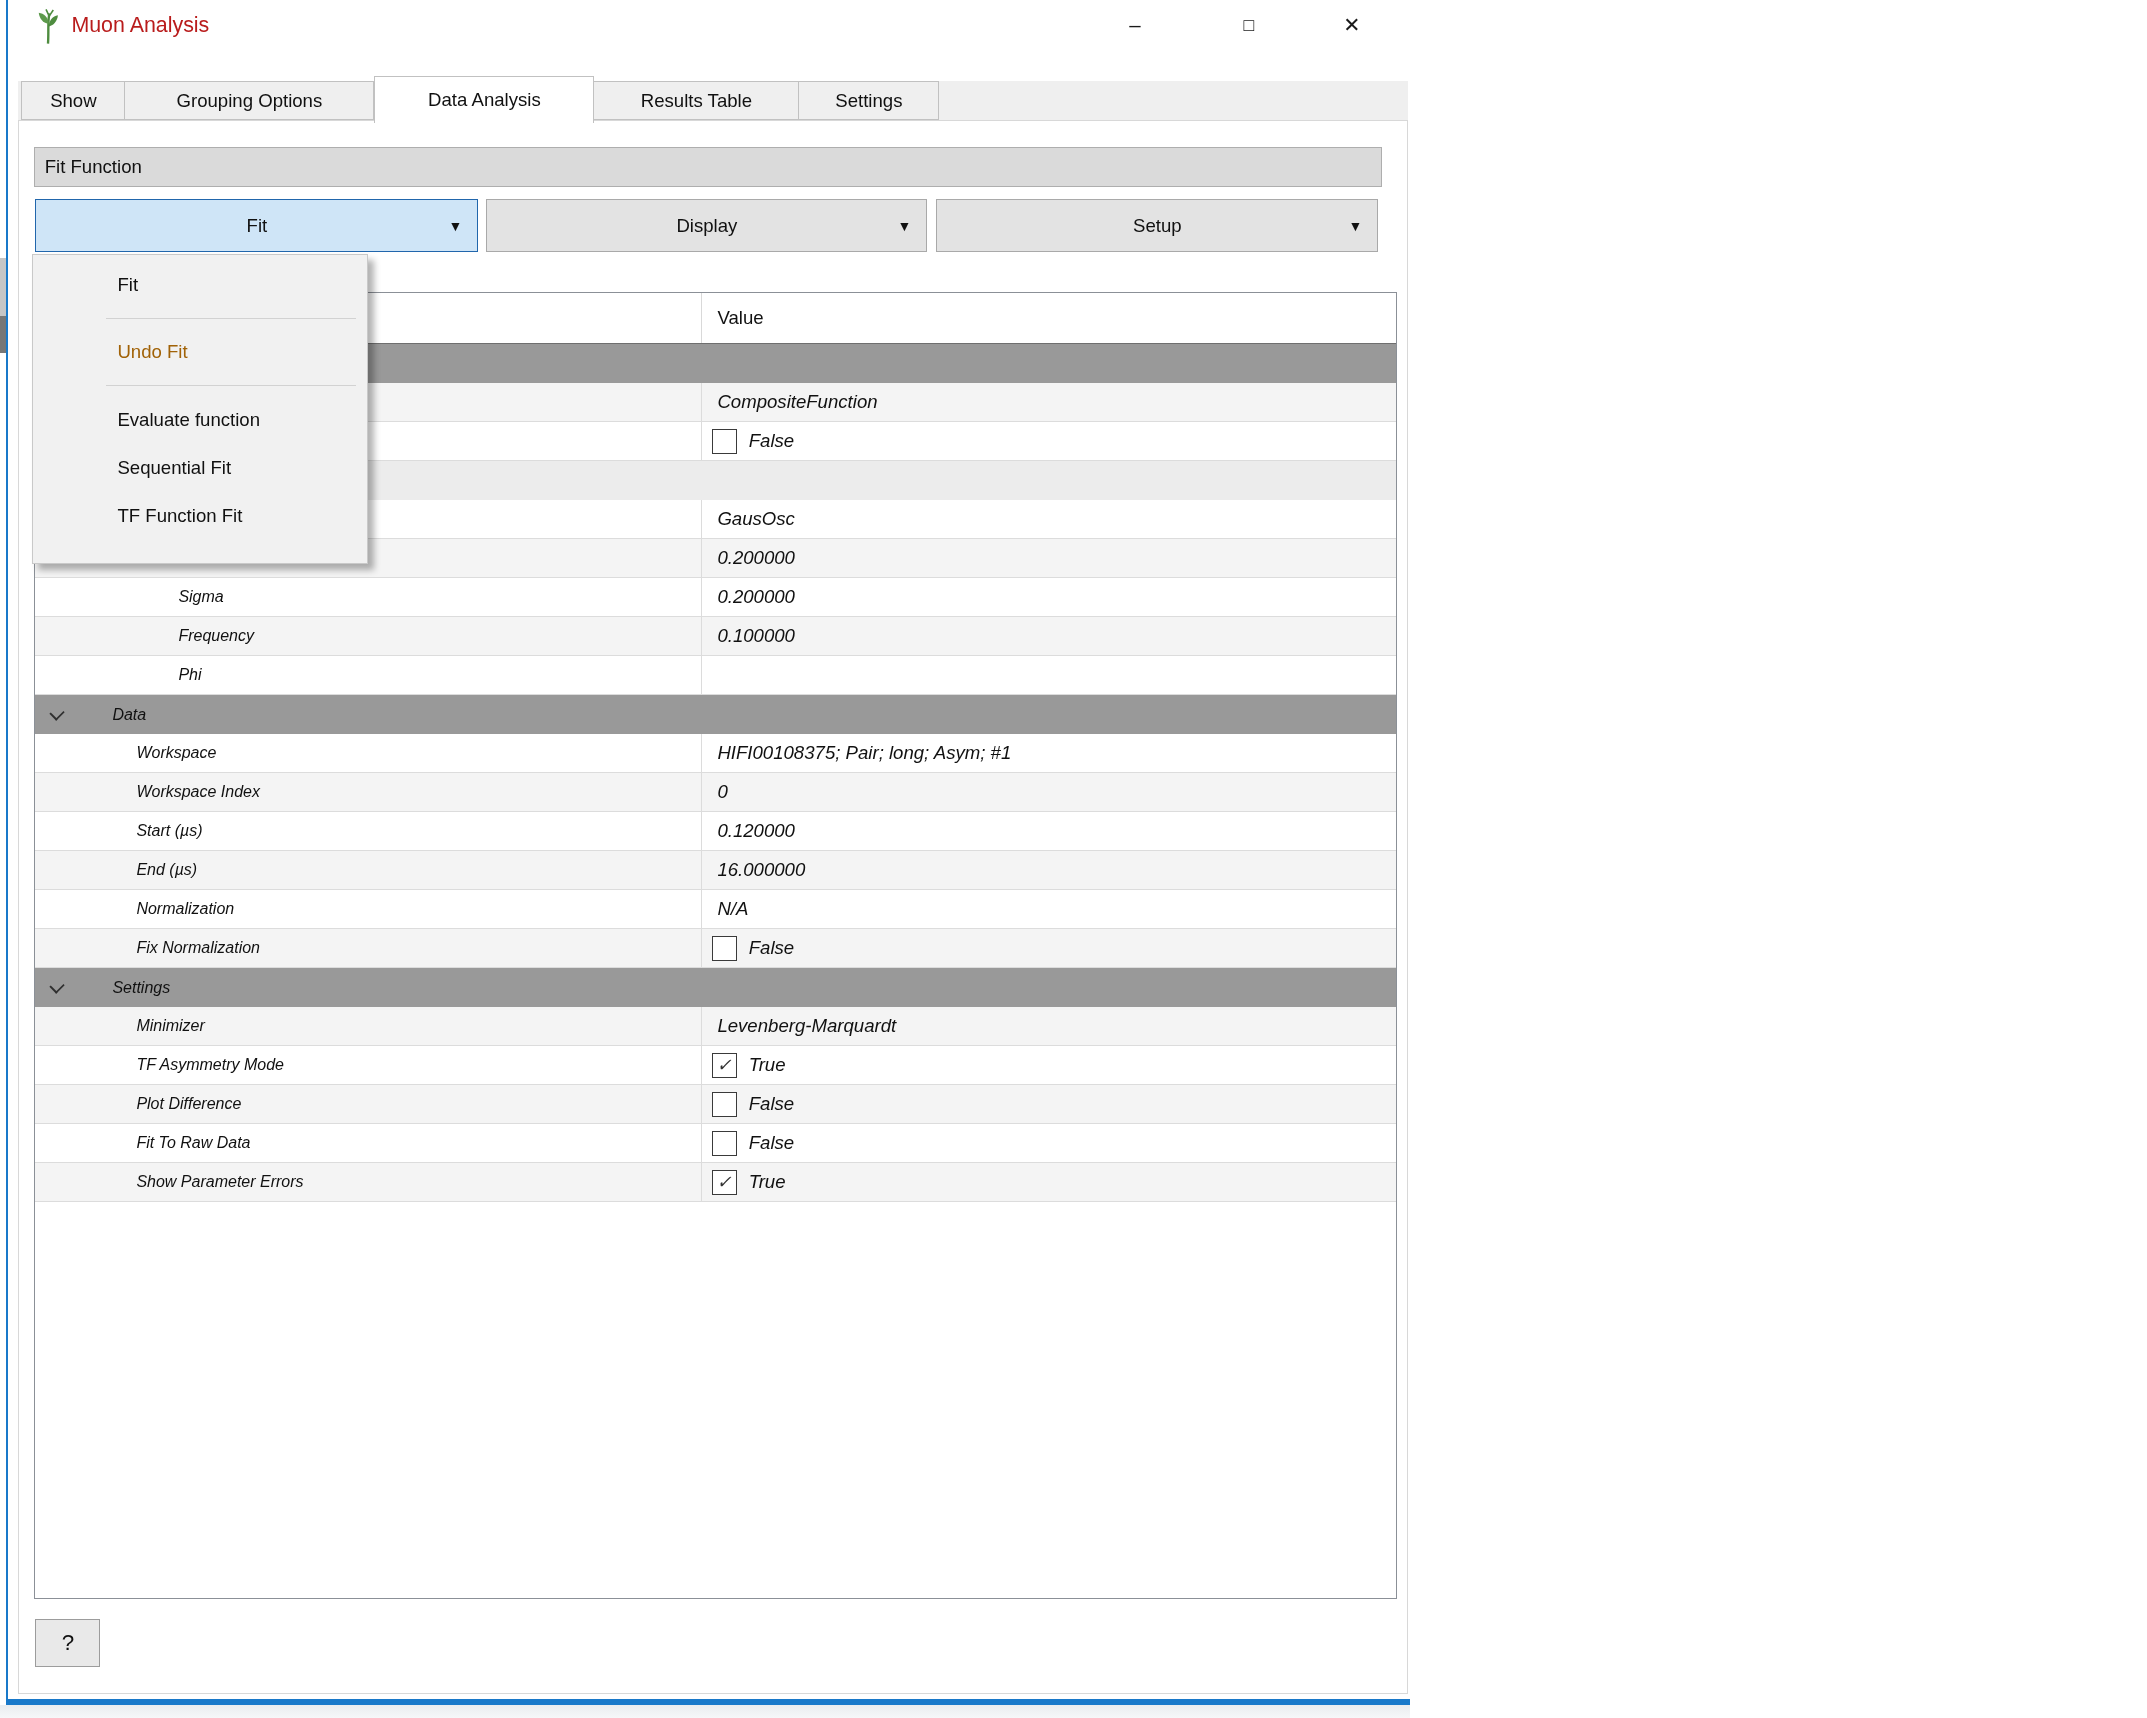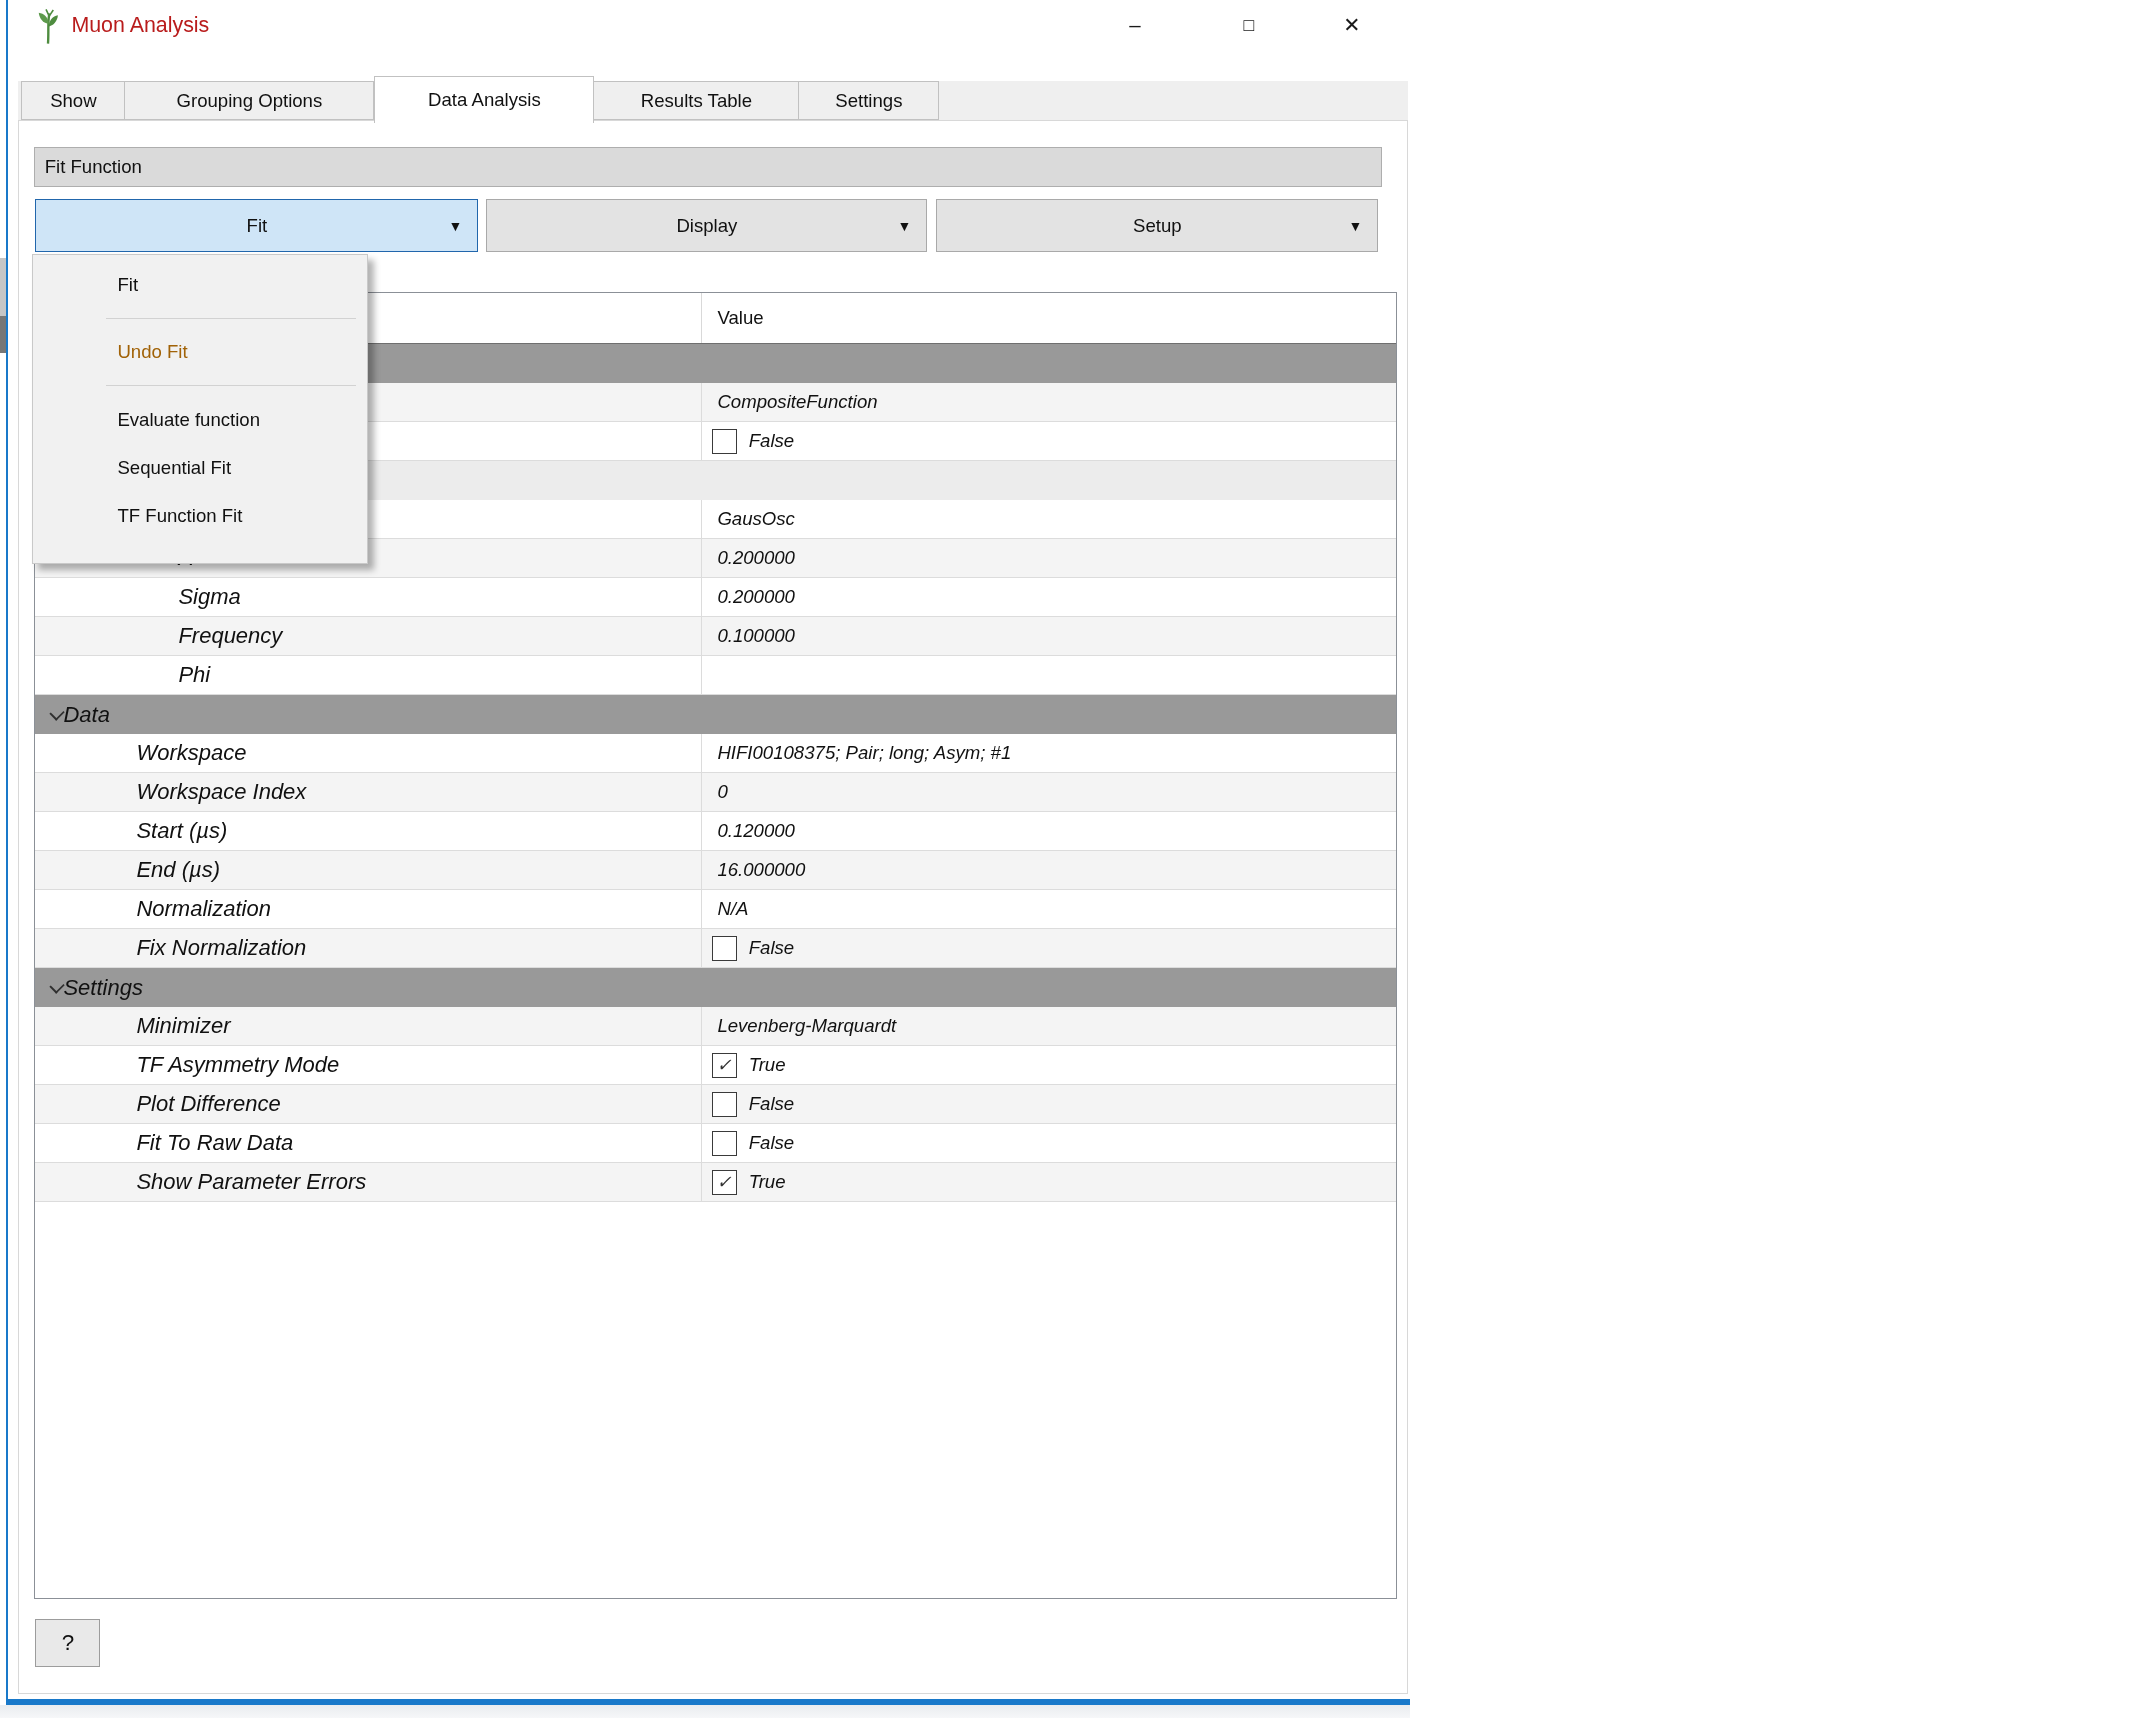--- a/index.html
+++ b/index.html
@@ -51,24 +51,24 @@
   .thead .hname{position:absolute;left:0;top:0;width:667px;height:100%;
                 border-right:0.9px solid #d9d9d9;box-sizing:border-box;}
   .thead .hvalue{position:absolute;left:682px;top:0;height:100%;display:flex;
                  align-items:center;font-size:18.6px;}
   .trow{position:relative;height:39px;display:flex;box-sizing:border-box;background:#fff;font-style:italic;}
   .trow.alt{background:#f4f4f4;}
   .trow.it{border-bottom:0.9px solid #dcdcdc;}
   .trow.sd{background:#999999;}
   .trow.sl{background:#ececec;}
   .ncell{position:relative;width:667px;box-sizing:border-box;display:flex;align-items:center;
-         font-size:22px;}
+         font-size:16px;}
   .it .ncell{border-right:0.9px solid #dcdcdc;}
   .sd .ncell,.sl .ncell{width:100%;border-right:none;}
-  .ncell.lvl1 .nlab{padding-left:28px;}
+  .ncell.lvl1 .nlab{padding-left:77px;}
   .ncell.lvl2 .nlab{padding-left:101px;}
   .ncell.lvl3 .nlab{padding-left:143px;}
   .chev{position:absolute;left:16px;top:12px;width:12px;height:12px;box-sizing:border-box;
         border-left:2.8px solid #2f2f2f;border-bottom:2.8px solid #2f2f2f;transform:rotate(-45deg) scaleY(.8);}
   .vcell{flex:1;display:flex;align-items:center;padding-left:15px;font-size:18.6px;}
   .vcell.hascb{padding-left:9.3px;}
   .cb{width:25px;height:25px;border:1.9px solid #3a3a3a;background:#fff;display:flex;
       align-items:center;justify-content:center;font-size:17.7px;color:#333;
       box-sizing:border-box;margin-right:12px;}
   

